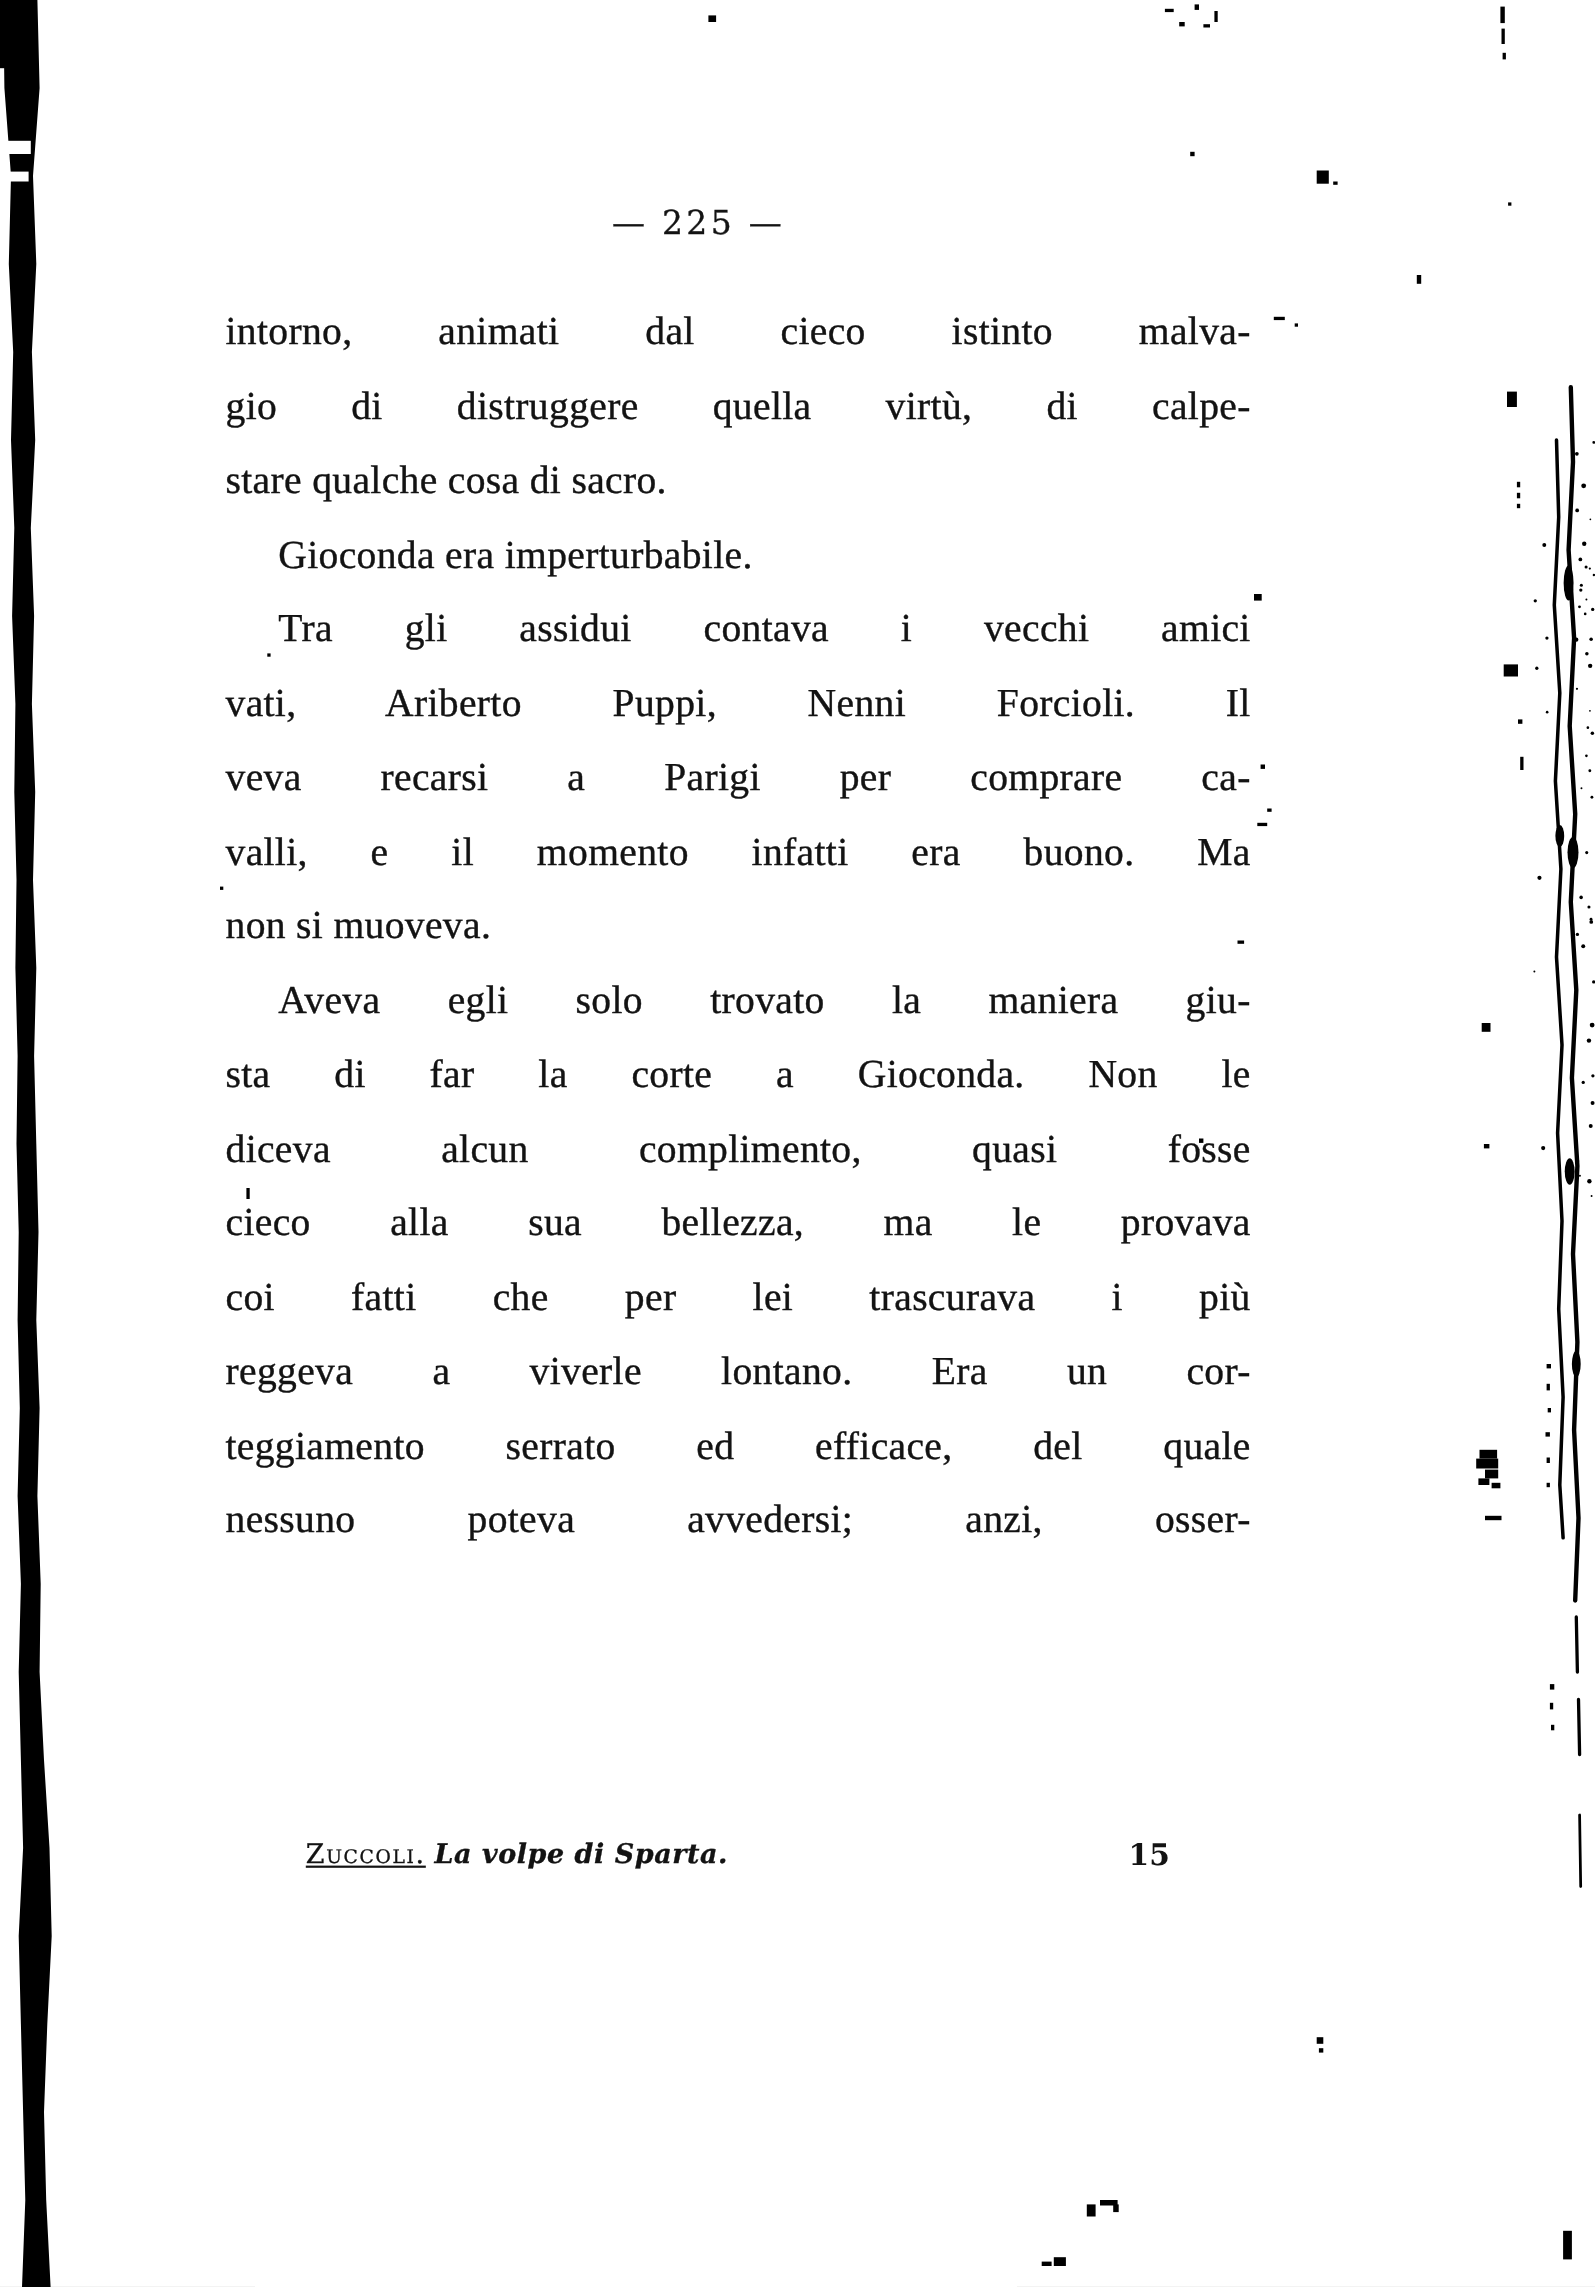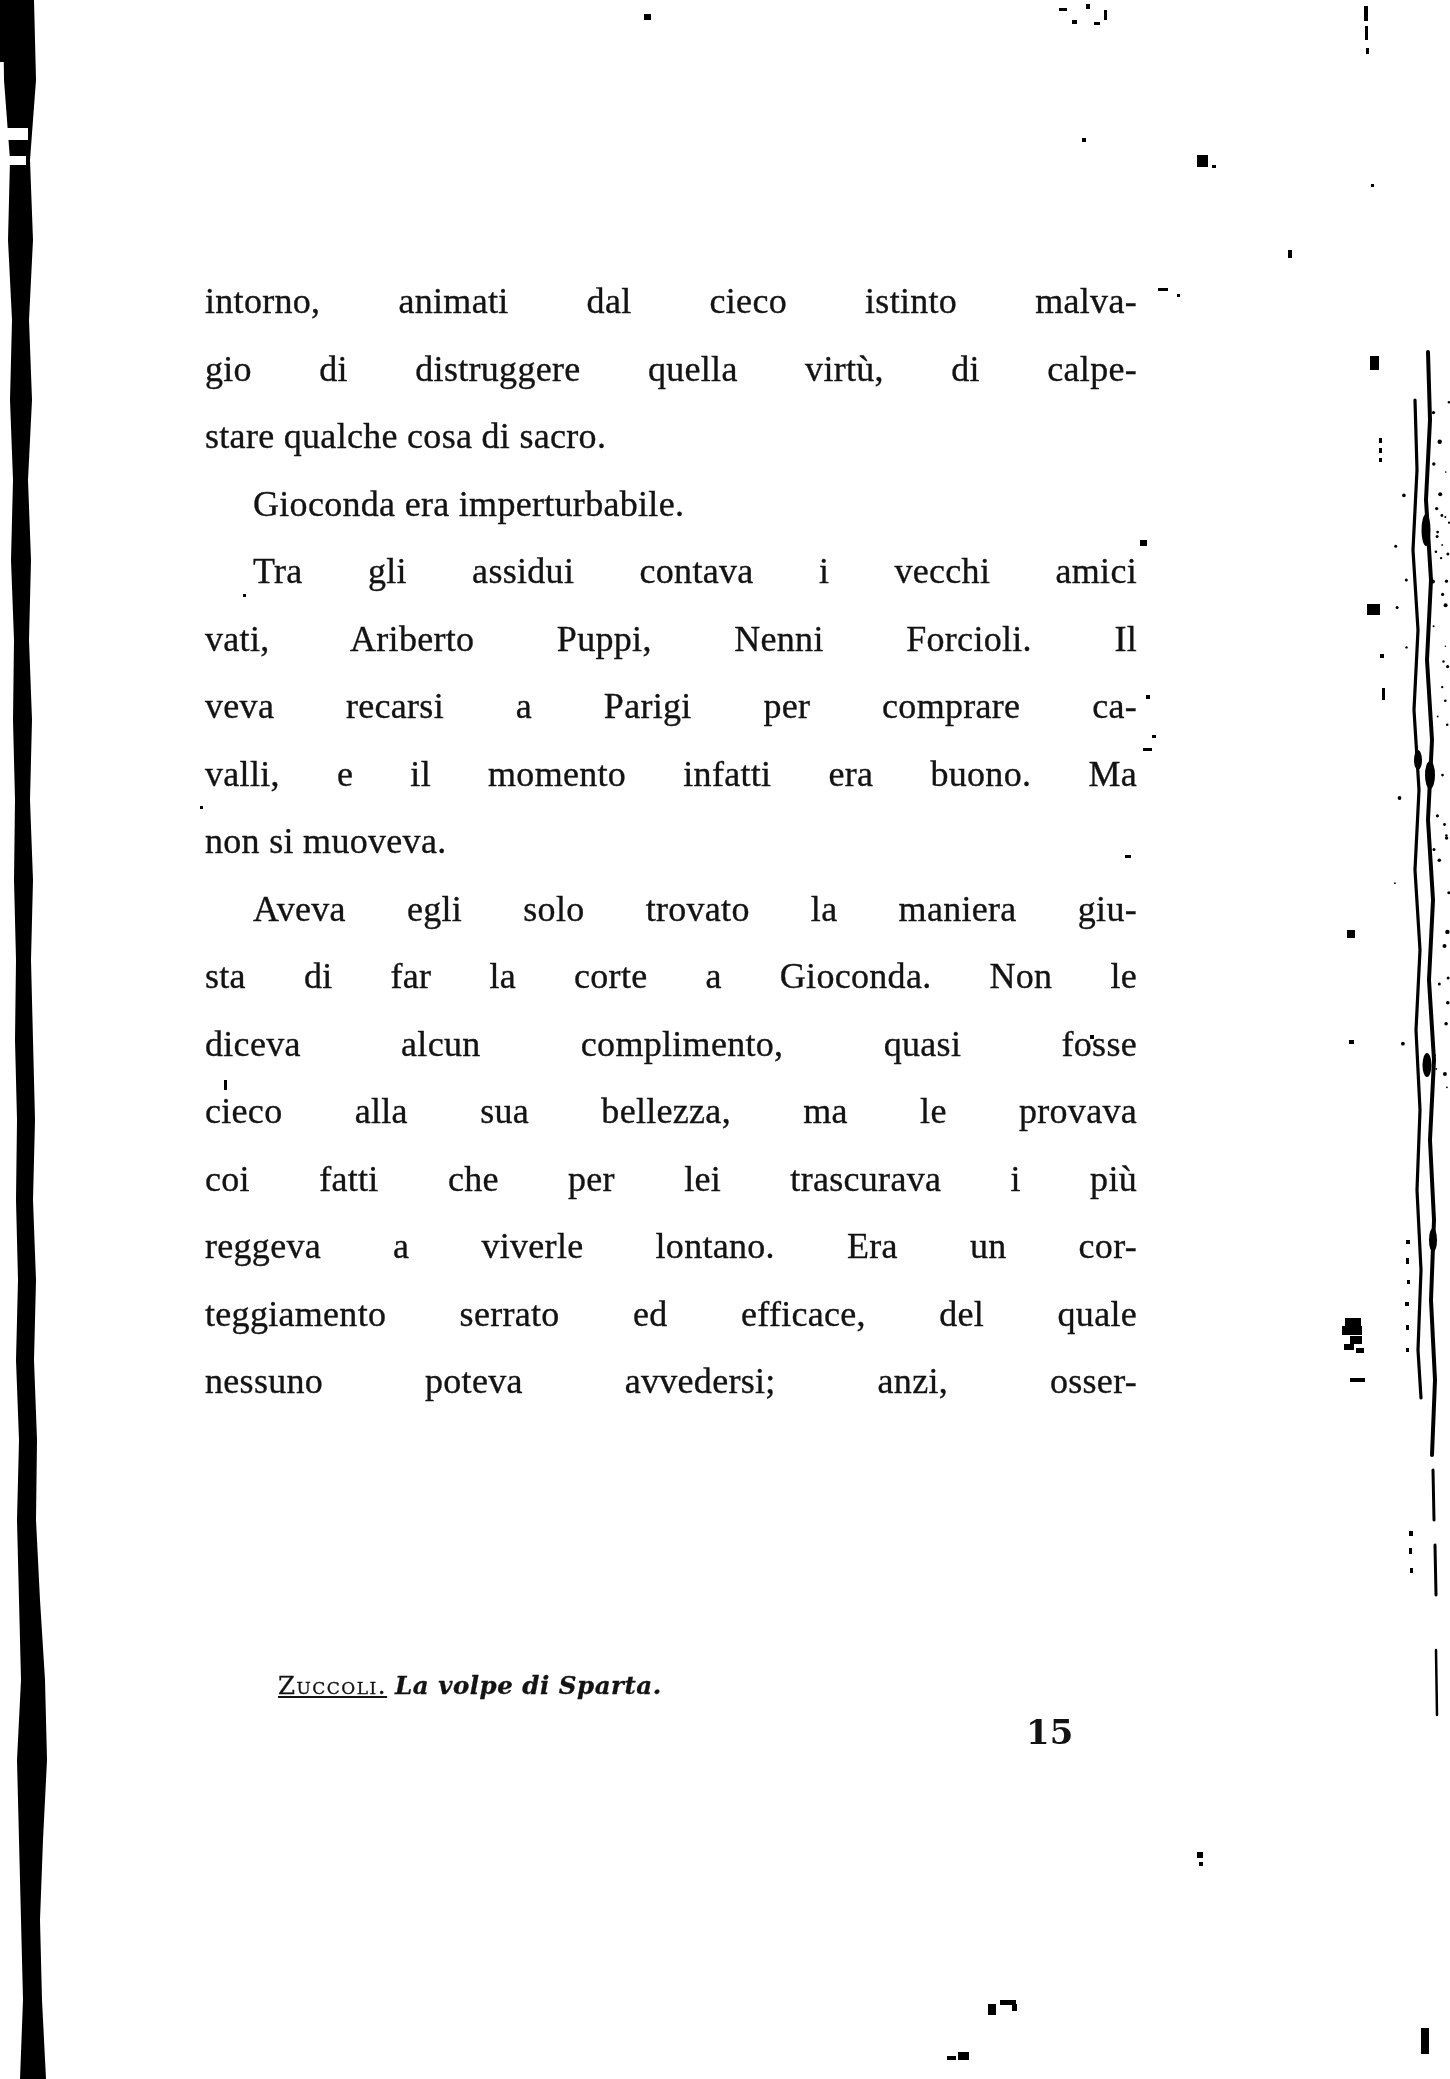--- a/index.html
+++ b/index.html
@@ -19,23 +19,22 @@
   .line{text-align:justify;text-align-last:justify;text-justify:inter-word;height:67.5px;}
   .line.indent{padding-left:48px;}
   .line.end{text-align-last:left;}
   .footer{
     position:absolute;top:1671px;left:278px;font-size:24.5px;
     -webkit-text-stroke:0.3px #131313;letter-spacing:0.5px;
   }
   .footer .author{font-variant:small-caps;letter-spacing:1.5px;text-decoration:underline;}
   .footer .book-title{font-style:italic;font-weight:bold;padding-left:8px;}
   .sig{
-    position:absolute;top:1671px;left:1026px;font-size:34px;font-weight:bold;
+    position:absolute;top:1671px;left:1026px;font-size:27px;font-weight:bold;
     font-family:"DejaVu Serif", serif;
-    margin-top:41px;
   }
   .artifacts{position:absolute;left:0;top:0;pointer-events:none;}
   .speck{position:absolute;background:#000;}
 </style>
 </head>
 <body>
 
 <div class="page">
 
   <svg class="artifacts" width="1450" height="2079" viewBox="0 0 1450 2079">
@@ -110,20 +109,21 @@
           <circle cx="1402.9" cy="1043.7" r="1.9"></circle>
           <circle cx="1394.9" cy="883.2" r="0.9"></circle>
           <circle cx="1406.5" cy="647.4" r="1.2"></circle>
           <circle cx="1403.9" cy="495.4" r="1.8"></circle>
           <circle cx="1397.1" cy="607.5" r="1.5"></circle>
           <circle cx="1399.5" cy="798.0" r="1.9"></circle>
         </g>
     </g>
   </svg>
 
+  <div class="pagenum">— 225 —</div>
 
   <div class="text-block">
       <div class="line">intorno, animati dal cieco istinto malva-</div>
       <div class="line">gio di distruggere quella virtù, di calpe-</div>
       <div class="line end">stare qualche cosa di sacro.</div>
       <div class="line indent end">Gioconda era imperturbabile.</div>
       <div class="line indent">Tra gli assidui contava i vecchi amici</div>
       <div class="line">vati, Ariberto Puppi, Nenni Forcioli. Il</div>
       <div class="line">veva recarsi a Parigi per comprare ca-</div>
       <div class="line">valli, e il momento infatti era buono. Ma</div>

